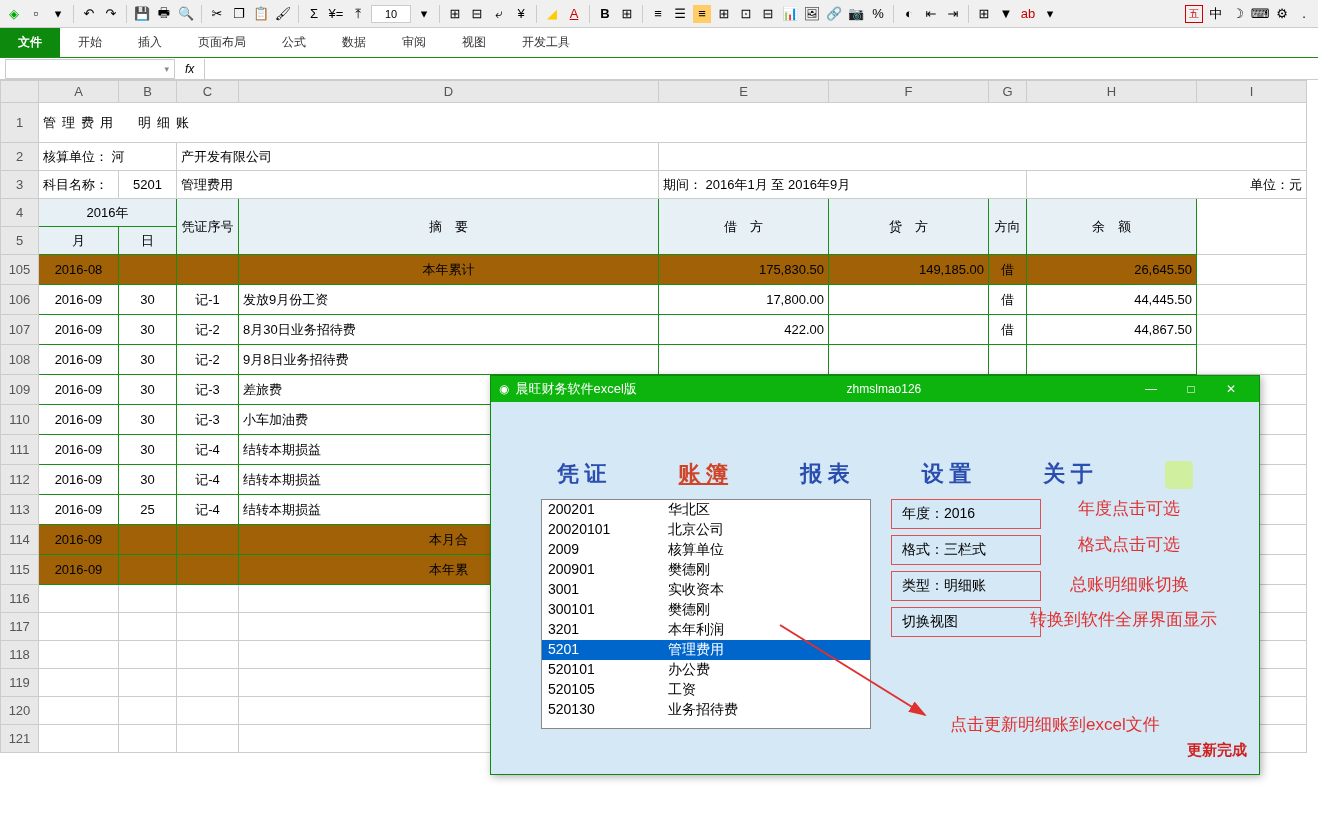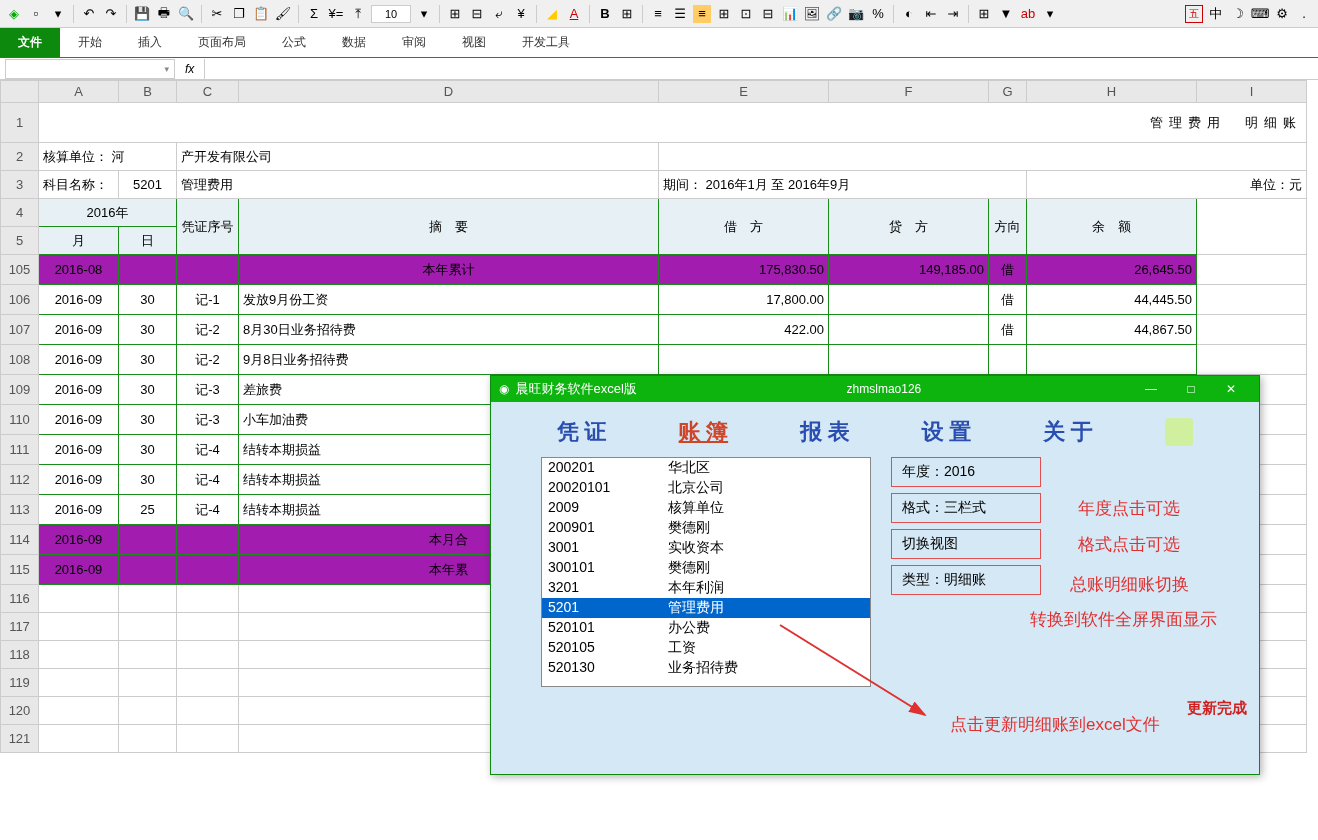--- a/index.html
+++ b/index.html
@@ -24,33 +24,33 @@
 .fx { margin: 0 10px; font-style: italic; }
 .fval { flex: 1; border-left: 1px solid #ccc; height: 20px; padding: 0 5px; }
 
 
 .sheet { position: relative; }
 table.grid { border-collapse: collapse; table-layout: fixed; }
 table.grid td, table.grid th { border: 1px solid #ccc; height: 22px; padding: 0 4px; font-size: 13px; }
 .colhdr { background: #e8e8e8; text-align: center; font-weight: normal; color: #555; }
 .rowhdr { background: #e8e8e8; text-align: center; width: 38px; color: #555; font-size: 11px; }
 .gcell { border: 1px solid #1a8c1a !important; }
-.title-cell { font-size: 24px; letter-spacing: 6px; text-align: right; height: 40px !important; }
+.title-cell { font-size: 24px; letter-spacing: 6px; text-align: left; height: 40px !important; }
 .hdr-cell { background: #e6f0f5; text-align: center; }
-.shade { background: #a21caf; }
+.shade { background: #a16207; }
 .r { text-align: right; }
 .c { text-align: center; }
 
 
 .dialog { position: absolute; left: 490px; top: 375px; width: 770px; height: 400px; background: #d5e8f5; border: 1px solid #0d8a0d; box-shadow: 2px 2px 8px rgba(0,0,0,.3); }
 .dlg-title { height: 26px; background: #0db40d; color: #fff; display: flex; align-items: center; padding: 0 8px; }
 .dlg-title-text { font-size: 13px; }
 .dlg-title-center { flex: 1; text-align: center; }
 .dlg-wbtn { width: 40px; text-align: center; cursor: pointer; }
-.dlg-nav { display: flex; justify-content: space-around; padding: 15px 30px 10px; align-items: center; }
+.dlg-nav { display: flex; justify-content: space-around; padding: 15px 30px 10px; align-items: flex-end; margin-top: 42px; }
 .dlg-nav span { font-size: 22px; font-weight: bold; cursor: pointer; font-family: KaiTi, serif; }
 .nav-voucher { color: #2a4db0; }
 .nav-ledger { color: #d0452a; text-decoration: underline; }
 .nav-report { color: #2a4db0; }
 .nav-setting { color: #2a4db0; }
 .nav-about { color: #2a4db0; }
 .dlg-icon { width: 28px; height: 28px; background: #d0f0a0; border-radius: 4px; display: inline-block; }
 .dlg-body { display: flex; padding: 0 50px; gap: 20px; }
 .listbox { width: 330px; height: 230px; background: #fff; border: 1px solid #888; overflow-y: auto; font-size: 14px; }
 .listbox div { padding: 1px 6px; display: flex; }
@@ -468,22 +468,22 @@
           <span>工资</span>
         </div>
         <div>
           <span>520130</span>
           <span>业务招待费</span>
         </div>
       </div>
     <div class="dlg-opts">
       <div class="opt-box"><span>年度：</span><span>2016</span></div>
       <div class="opt-box"><span>格式：</span><span>三栏式</span></div>
+      <div class="opt-box"><span>类型：</span><span>明细账</span></div>
       <div class="opt-box">切换视图</div>
-      <div class="opt-box"><span>类型：</span><span>明细账</span></div>
     </div>
   </div>
   <div class="dlg-foot">更新完成</div>
 </div>
 
 <div class="anno" style="left:1078px;top:497px">年度点击可选</div>
 <div class="anno" style="left:1078px;top:533px">格式点击可选</div>
 <div class="anno" style="left:1070px;top:573px">总账明细账切换</div>
 <div class="anno" style="left:1030px;top:608px">转换到软件全屏界面显示</div>
 <div class="anno" style="left:950px;top:713px">点击更新明细账到excel文件</div>

